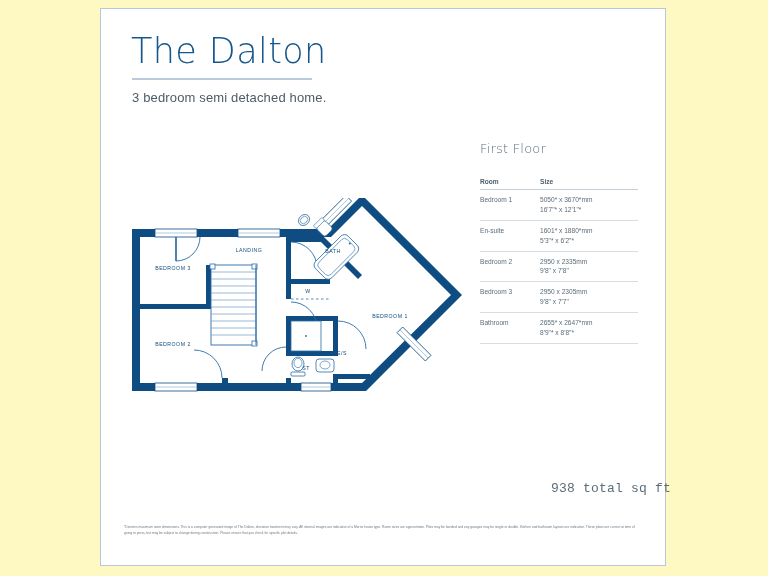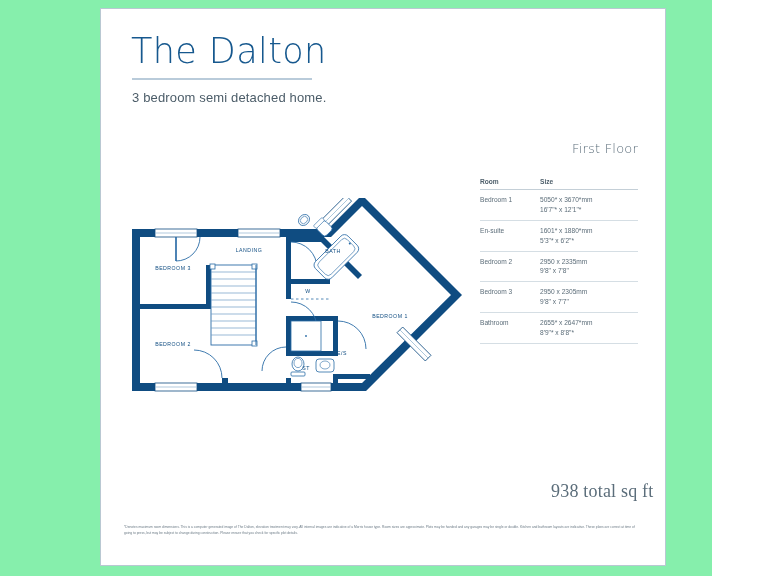--- a/index.html
+++ b/index.html
@@ -4,22 +4,22 @@
 <style>
   * { box-sizing: border-box; margin: 0; padding: 0; }
   html, body {
     width: 768px; height: 576px;
     background: #ffffff;
     font-family: "Liberation Sans", sans-serif;
     overflow: hidden;
   }
   #page {
     position: relative;
-    width: 712px; height: 576px;
-    background: #86efac;
+    width: 768px; height: 576px;
+    background: #fef9c3;
   }
   
   #frame {
     position: absolute;
     left: 100px; top: 8px;
     width: 566px; height: 558px;
     border: 1px solid #b9c8d2;
     background: #ffffff;
   }
 
@@ -62,21 +62,20 @@
     left: 480px; top: 141px;
     width: 158px;
   }
   #floor-heading {
     font-size: 13px;
     font-weight: 300;
     color: #5b6d7a;
     letter-spacing: 0.2px;
     margin-bottom: 22px;
     font-family: "DejaVu Sans", sans-serif;
-    text-align: right;
   }
   table.spec {
     width: 100%;
     border-collapse: collapse;
     font-size: 6.6px;
   }
   table.spec th {
     text-align: left;
     font-size: 6.6px;
     font-weight: bold;
@@ -93,25 +92,25 @@
     line-height: 1.5;
   }
   table.spec td.room { width: 56px; }
   table.spec td.size { padding-left: 4px; }
   .sz-line { display: block; white-space: nowrap; }
 
   
   #total {
     position: absolute;
     left: 551px; top: 481px;
-    font-size: 18px;
+    font-size: 13px;
     font-weight: 300;
     color: #5b6d7a;
     letter-spacing: 0.2px;
-    font-family: Liberation Serif, serif;
+    font-family: Liberation Mono, monospace;
     white-space: nowrap;
   }
 
   
   #disclaimer {
     position: absolute;
     left: 124px; top: 524px;
     width: 518px;
     font-size: 3.3px;
     line-height: 1.85;

